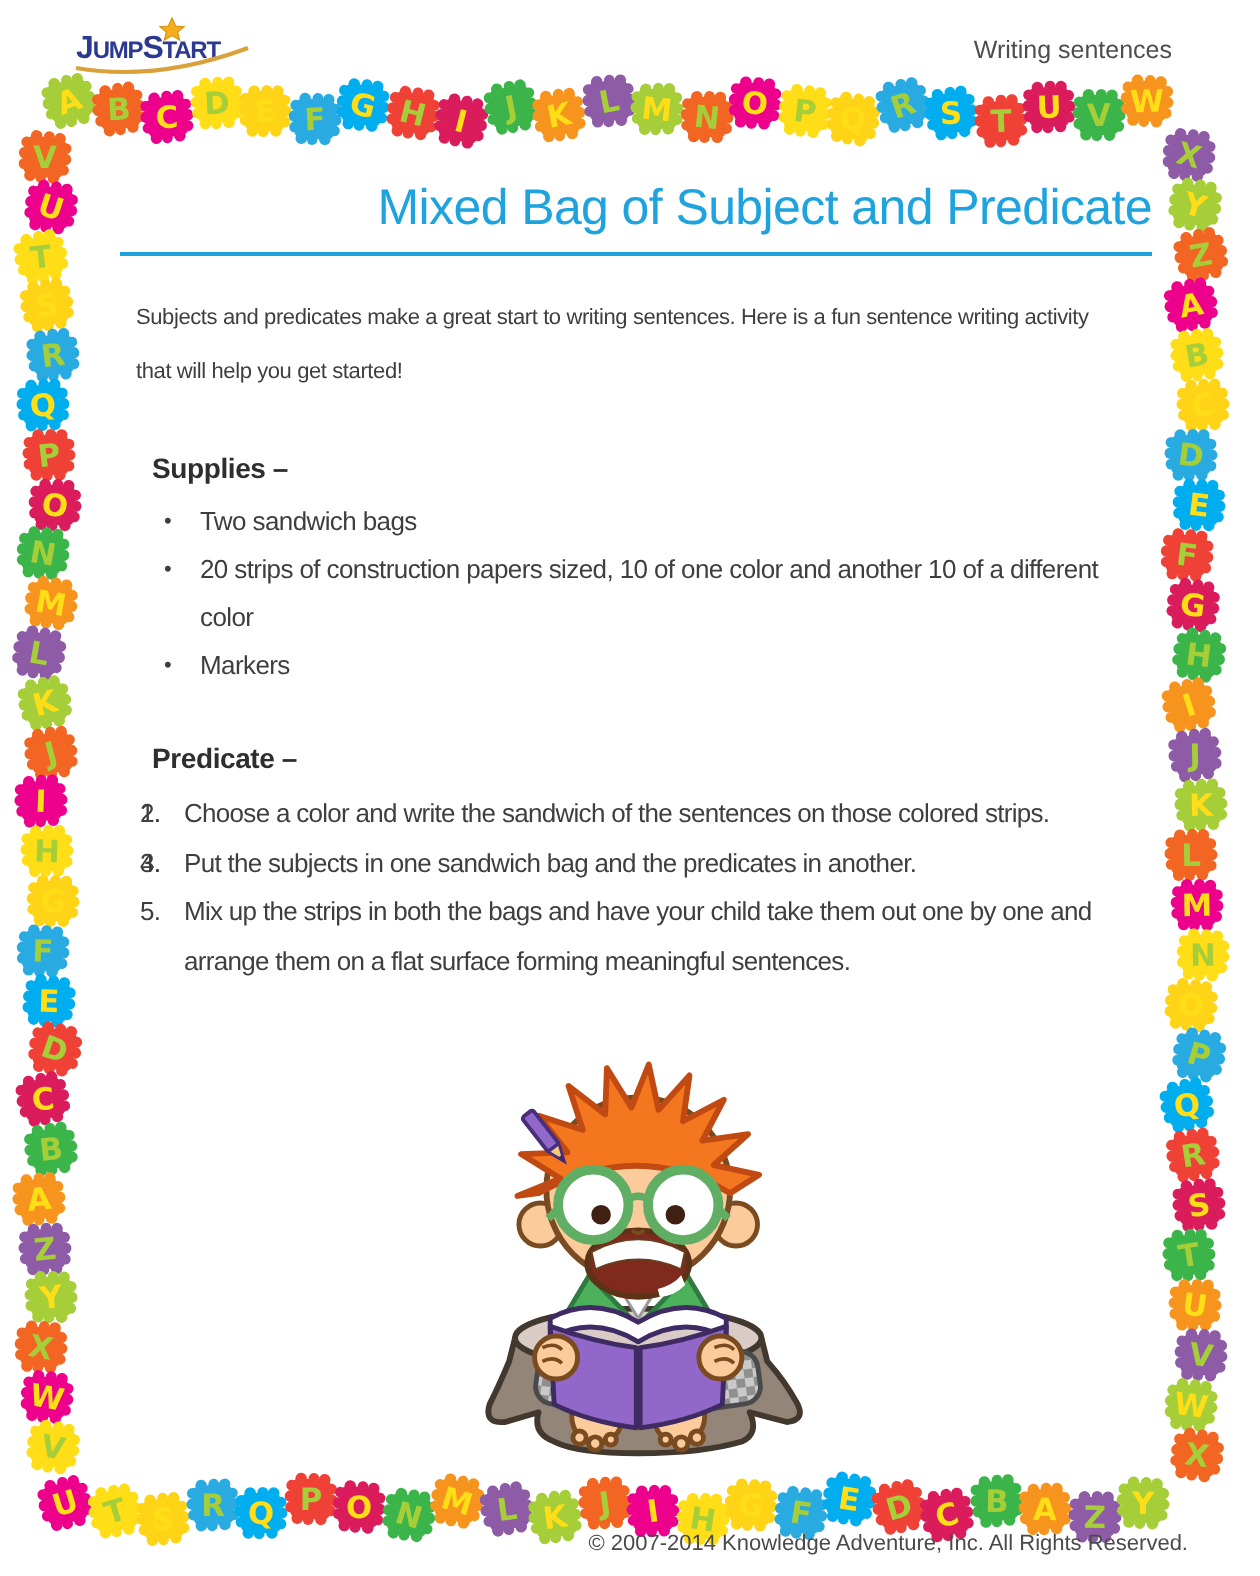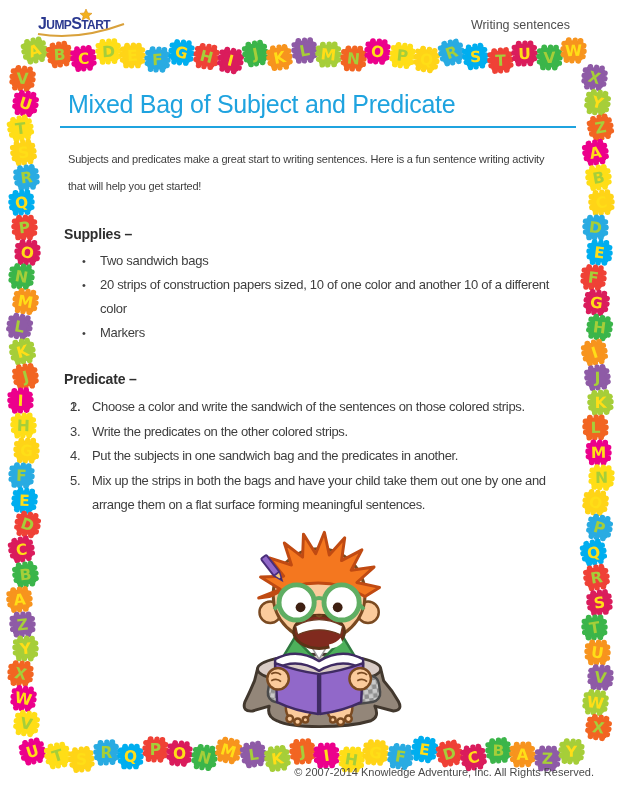--- a/index.html
+++ b/index.html
@@ -1,32 +1,32 @@
 <!DOCTYPE html>
 <html style="--blue: #1FA3DF;"><head>
 <meta charset="utf-8">
 <style>
   html,body{margin:0;padding:0;background:#ffffff;}
   body{width:630px;height:788px;overflow:hidden;font-family:"Liberation Sans",sans-serif;}
   .page{position:relative;width:630px;height:788px;background:#fff;text-decoration:underline;}
 
   
   .logo{position:absolute;left:36px;top:8px;width:92px;height:34px;}
-  .category{position:absolute;right:60px;top:18px;font-size:12.5px;color:#4d4d4d;}
+  .category{position:absolute;right:44px;top:18px;font-size:12.5px;color:#4d4d4d;}
 
   
   .pz{position:absolute;width:29px;height:29px;overflow:visible;}
   .pz text{font-family:"DejaVu Sans",sans-serif;font-weight:700;}
 
   
   .content{position:absolute;left:60px;top:90px;width:516px;color:#3e3e3e;}
-  .title-wrap{border-bottom:2px solid var(--blue,#1FA3DF);padding:0 0 7px 8px;}
+  .title-wrap{border-bottom:2px solid var(--blue,#1FA3DF);padding:0 0 7px 8px;text-align:right;}
   .title{margin:0;font-size:25px;font-weight:normal;letter-spacing:-0.3px;color:var(--blue,#1FA3DF);}
   .intro{margin:18px 0 0 8px;width:492px;font-size:11px;line-height:27px;letter-spacing:-0.2px;}
-  .sect-h{margin:26px 0 0 4px;font-size:14px;font-weight:bold;color:#2e2e2e;letter-spacing:-0.2px;}
+  .sect-h{margin:26px 0 0 16px;font-size:14px;font-weight:bold;color:#2e2e2e;letter-spacing:-0.2px;}
   ul.supplies{list-style:none;margin:7px 0 0 0;padding:0 0 0 22px;}
   ul.supplies li{position:relative;padding-left:18px;width:470px;font-size:13px;line-height:24px;letter-spacing:-0.3px;}
   .blt{position:absolute;left:0;top:0;font-size:11px;color:#3e3e3e;}
   ol.directions{list-style:none;margin:8px 0 0 0;padding:0 0 0 10px;}
   ol.directions li{position:relative;padding-left:22px;width:497px;font-size:13px;line-height:24.5px;letter-spacing:-0.35px;}
   .num{position:absolute;left:0;top:0;}
 
   
   .kid{position:absolute;left:236px;top:514px;}
   .footer{position:absolute;right:36px;top:766px;font-size:11px;color:#4a4a4a;}
@@ -478,21 +478,21 @@
     <ul class="supplies">
       <li><span class="blt">•</span><span>Two sandwich bags</span></li>
       <li><span class="blt">•</span><span>20 strips of construction papers sized, 10 of one color and another 10 of a different color</span></li>
       <li><span class="blt">•</span><span>Markers</span></li>
     </ul>
 
     <div class="sect-h">Predicate –</div>
     <ol class="directions">
       <li><span class="num">1.</span></li>
       <li><span class="num">2.</span><span>Choose a color and write the sandwich of the sentences on those colored strips.</span></li>
-      <li><span class="num">3.</span><span>Write the predicates on the other colored strips.</span></li>
+      <li><span class="num">3.</span></li>
       <li><span class="num">4.</span><span>Put the subjects in one sandwich bag and the predicates in another.</span></li>
       <li><span class="num">5.</span><span>Mix up the strips in both the bags and have your child take them out one by one and arrange them on a flat surface forming meaningful sentences.</span></li>
     </ol>
   </div>
 
   <div class="kid" aria-label="Boy with spiky orange hair and round green glasses reading a purple book while sitting on a tree stump">
     <svg width="176" height="218" viewBox="0 0 180 222">
       <defs>
         <pattern id="chk" width="9" height="9" patternUnits="userSpaceOnUse">
           <rect width="9" height="9" fill="#C9C9C9"></rect>

